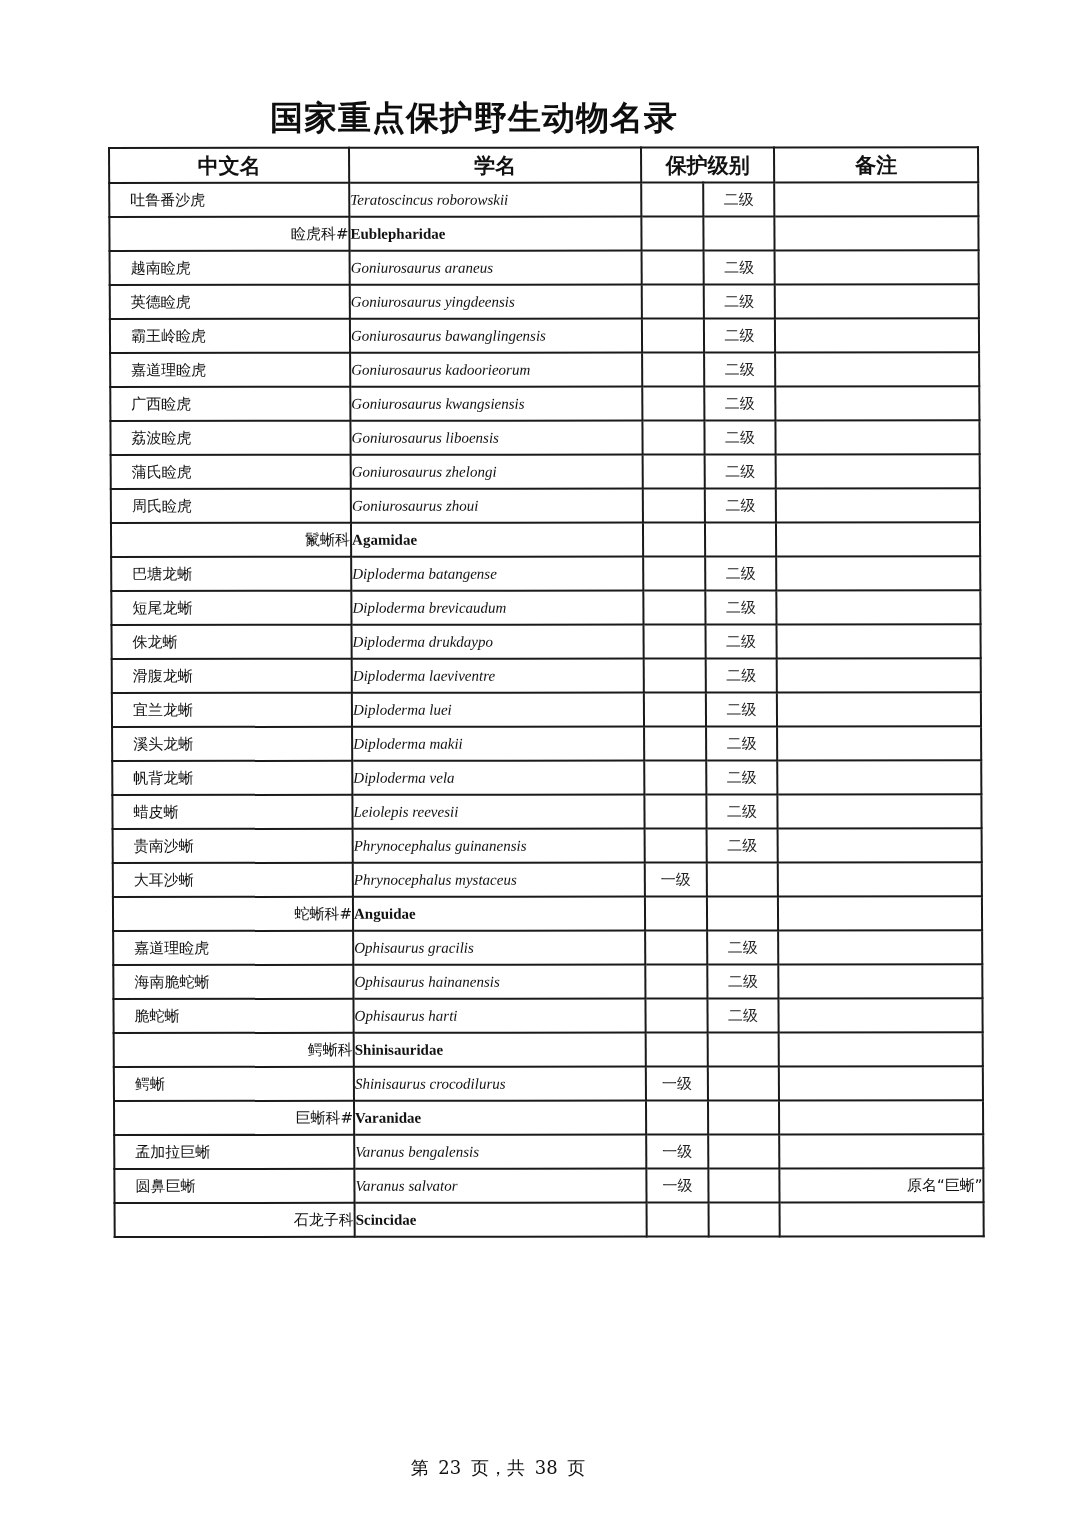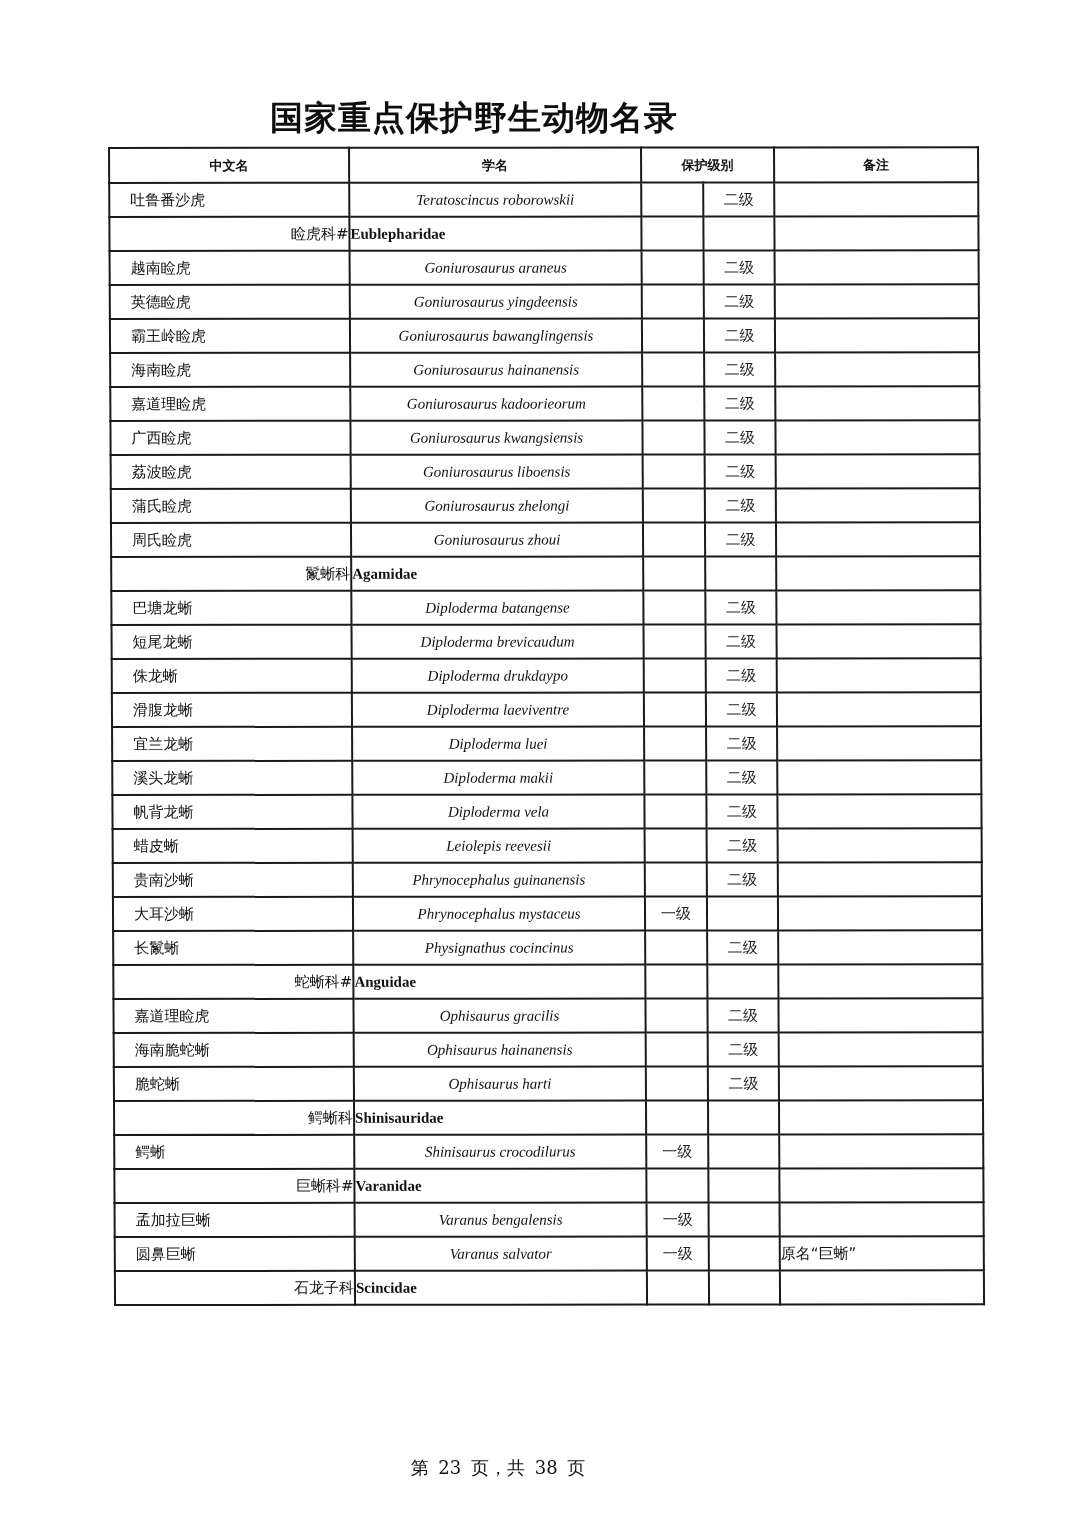--- a/index.html
+++ b/index.html
@@ -16,33 +16,33 @@
       position: absolute; top: 147px; left: 108px;
       border-collapse: collapse; table-layout: fixed; width: 869px;
       transform: skewX(0.25deg) rotate(-0.05deg);
       transform-origin: top left;
     }
     .species-table td, .species-table th {
       border: 2px solid #1a1a1a; height: 32px; padding: 0; font-size: 15px;
       vertical-align: middle; white-space: nowrap; overflow: hidden;
     }
     .species-table th {
-      font-weight: bold; text-align: center; height: 33px; font-size: 13px;
+      font-weight: bold; text-align: center; height: 33px; font-size: 21px;
       font-family: "DejaVu Sans", sans-serif;
     }
     .col-cn { width: 240px; } .col-sci { width: 292px; }
     .col-l1 { width: 62px; } .col-l2 { width: 71px; } .col-note { width: 204px; }
     .cn { font-family: "DejaVu Sans", sans-serif; font-size: 15px; }
     .cn.species { padding-left: 20px; }
     .cn.family { padding-left: 8px; font-weight: normal; text-align: right; }
     .sci { padding-left: 3px; font-family: "Liberation Serif", serif; font-size: 16px; }
-    .sci.species { font-style: italic; text-align: center; }
+    .sci.species { font-style: italic; }
     .sci.family { font-weight: bold; margin-top: 8px; }
     .lvl { text-align: center; font-family: "DejaVu Sans", sans-serif; font-size: 15px; color: #222; }
-    .note { text-align: left; font-family: "DejaVu Sans", sans-serif; font-size: 15px; }
+    .note { text-align: right; font-family: "DejaVu Sans", sans-serif; font-size: 15px; }
     .page-footer {
       position: absolute; top: 1456px; left: 0; width: 996px; text-align: center;
       font-size: 18px; font-family: "DejaVu Serif", serif; word-spacing: 4px; color: #111;
     }
   </style>
 </head>
 <body>
 
 <div class="page-title">国家重点保护野生动物名录</div>
 
@@ -92,27 +92,20 @@
         <td class="note"></td>
       </tr>
       <tr>
         <td class="cn species">霸王岭睑虎</td>
         <td class="sci species">Goniurosaurus bawanglingensis</td>
         <td class="lvl"></td>
         <td class="lvl">二级</td>
         <td class="note"></td>
       </tr>
       <tr>
-        <td class="cn species">海南睑虎</td>
-        <td class="sci species">Goniurosaurus hainanensis</td>
-        <td class="lvl"></td>
-        <td class="lvl">二级</td>
-        <td class="note"></td>
-      </tr>
-      <tr>
         <td class="cn species">嘉道理睑虎</td>
         <td class="sci species">Goniurosaurus kadoorieorum</td>
         <td class="lvl"></td>
         <td class="lvl">二级</td>
         <td class="note"></td>
       </tr>
       <tr>
         <td class="cn species">广西睑虎</td>
         <td class="sci species">Goniurosaurus kwangsiensis</td>
         <td class="lvl"></td>
@@ -211,27 +204,20 @@
         <td class="note"></td>
       </tr>
       <tr>
         <td class="cn species">大耳沙蜥</td>
         <td class="sci species">Phrynocephalus mystaceus</td>
         <td class="lvl">一级</td>
         <td class="lvl"></td>
         <td class="note"></td>
       </tr>
       <tr>
-        <td class="cn species">长鬣蜥</td>
-        <td class="sci species">Physignathus cocincinus</td>
-        <td class="lvl"></td>
-        <td class="lvl">二级</td>
-        <td class="note"></td>
-      </tr>
-      <tr>
         <td class="cn family">蛇蜥科#</td>
         <td class="sci family">Anguidae</td>
         <td class="lvl"></td>
         <td class="lvl"></td>
         <td class="note"></td>
       </tr>
       <tr>
         <td class="cn species">嘉道理睑虎</td>
         <td class="sci species">Ophisaurus gracilis</td>
         <td class="lvl"></td>

